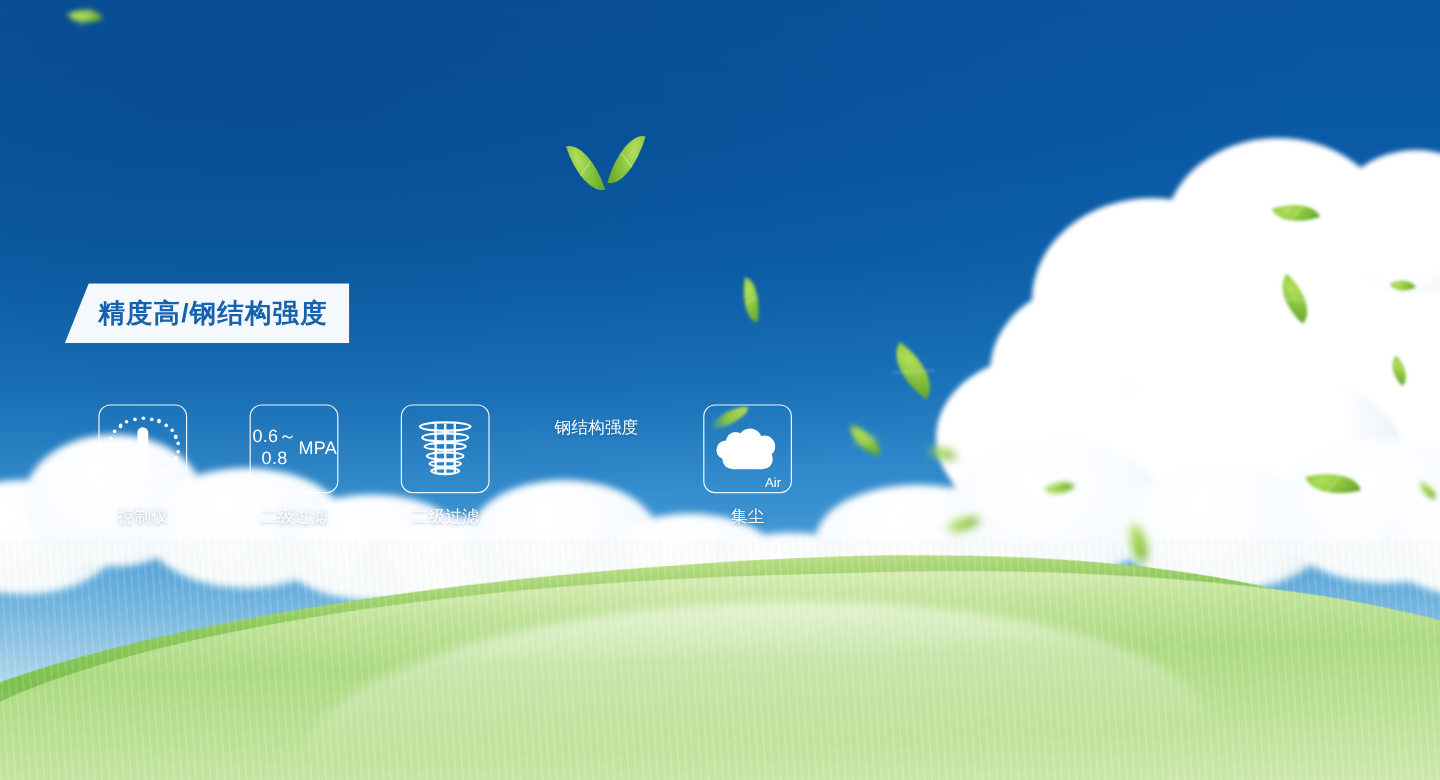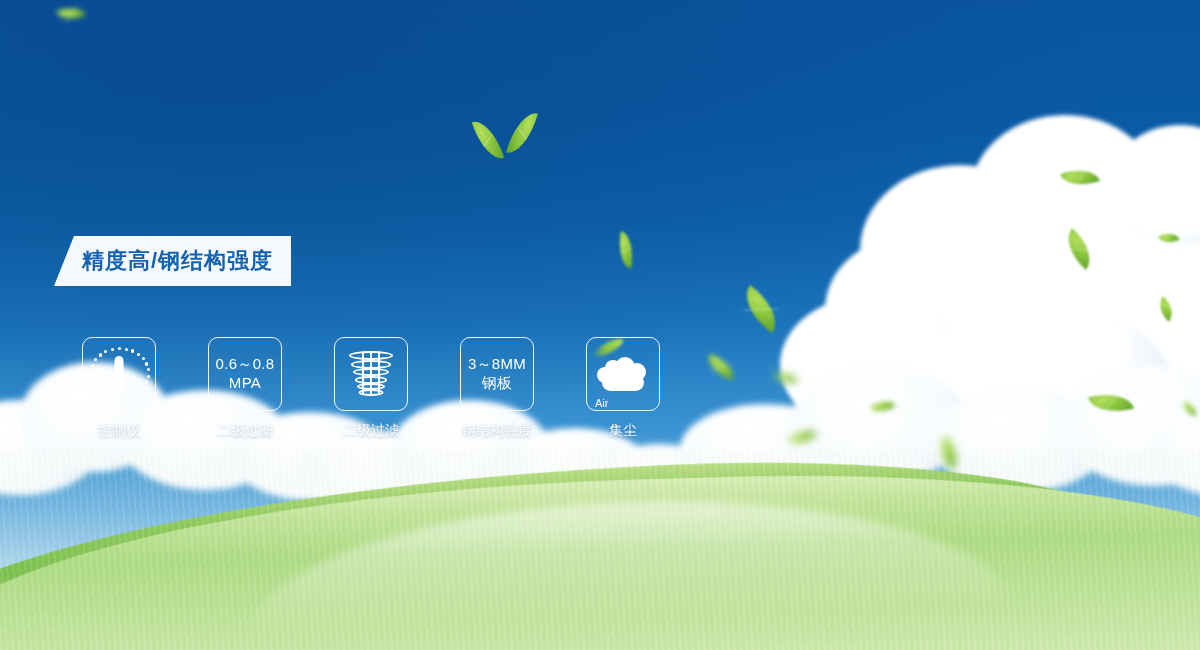--- a/index.html
+++ b/index.html
@@ -115,21 +115,21 @@
     clip-path:polygon(20px 0, 100% 0, 100% 100%, 0 100%);
     position:relative; z-index:1;
   }
 
   
   .features { position:absolute; left:82px; top:337px; display:flex; gap:52px; }
   .feature { width:74px; display:flex; flex-direction:column; align-items:center; }
   .fbox {
     width:74px; height:74px; border:1.5px solid rgba(255,255,255,.92);
     border-radius:10px; position:relative;
-    display:flex; flex-direction:column; align-items:center; justify-content:center;
+    display:flex; flex-direction:row; align-items:center; justify-content:center;
     color:#ffffff; overflow:hidden;
   }
   .fbox .txt { font-size:15px; line-height:1.25; text-align:center; font-weight:400; letter-spacing:.3px; }
   .flabel {
     margin-top:11px; color:#ffffff; font-size:14px; white-space:nowrap;
     text-shadow:0 1px 3px rgba(0,45,95,.35);
     font-family:"DejaVu Sans","Liberation Sans",sans-serif;
   }
 
   
@@ -148,21 +148,21 @@
   .stack .ring {
     position:absolute; left:50%; transform:translateX(-50%);
     border:2px solid #fff; border-radius:50%;
   }
   .stack .vline { position:absolute; top:3px; width:2px; height:42px; background:#fff; opacity:.95; }
 
   
   .airicon { position:relative; width:56px; height:46px; }
   .airicon .puff { position:absolute; background:#fff; border-radius:50%; }
   .airicon .base { position:absolute; left:7px; bottom:6px; width:42px; height:17px; background:#fff; border-radius:9px; }
-  .airicon .airtxt { position:absolute; left:0; right:0; bottom:-12px; text-align:left; font-size:11px; color:#fff; }
+  .airicon .airtxt { position:absolute; left:0; right:0; bottom:-12px; text-align:right; font-size:11px; color:#fff; }
   .airicon .beam {
     position:absolute; left:-4px; top:-8px; width:34px; height:10px;
     background:linear-gradient(105deg, rgba(150,210,60,.0) 0%, #8dc63f 45%, #b9dd5e 100%);
     transform:rotate(-28deg); border-radius:50%; filter:blur(1.5px);
   }
 
   
   .leaf {
     position:absolute;
     background:radial-gradient(ellipse at 30% 30%, #b4e05c 0%, #8cc63f 45%, #5fa32a 100%);
@@ -319,24 +319,20 @@
           <span class="ring" style="top:18px; width:36px; height:8px;"></span>
           <span class="ring" style="top:26px; width:32px; height:7.5px;"></span>
           <span class="ring" style="top:33px; width:28px; height:7px;"></span>
           <span class="ring" style="top:39px; width:25px; height:7px;"></span>
         </div>
       </div>
       <div class="flabel">二级过滤</div>
     </div>
 
     <div class="feature">
-      <div class="fbox">
-        <div class="txt">3～8MM</div>
-        <div class="txt">钢板</div>
-      </div>
       <div class="flabel">钢结构强度</div>
     </div>
 
     <div class="feature">
       <div class="fbox">
         <div class="airicon">
           <span class="beam"></span>
           <span class="puff" style="left:2px;  top:16px; width:16px; height:16px;"></span>
           <span class="puff" style="left:10px; top:9px;  width:16px; height:16px;"></span>
           <span class="puff" style="left:20px; top:6px;  width:20px; height:20px;"></span>

